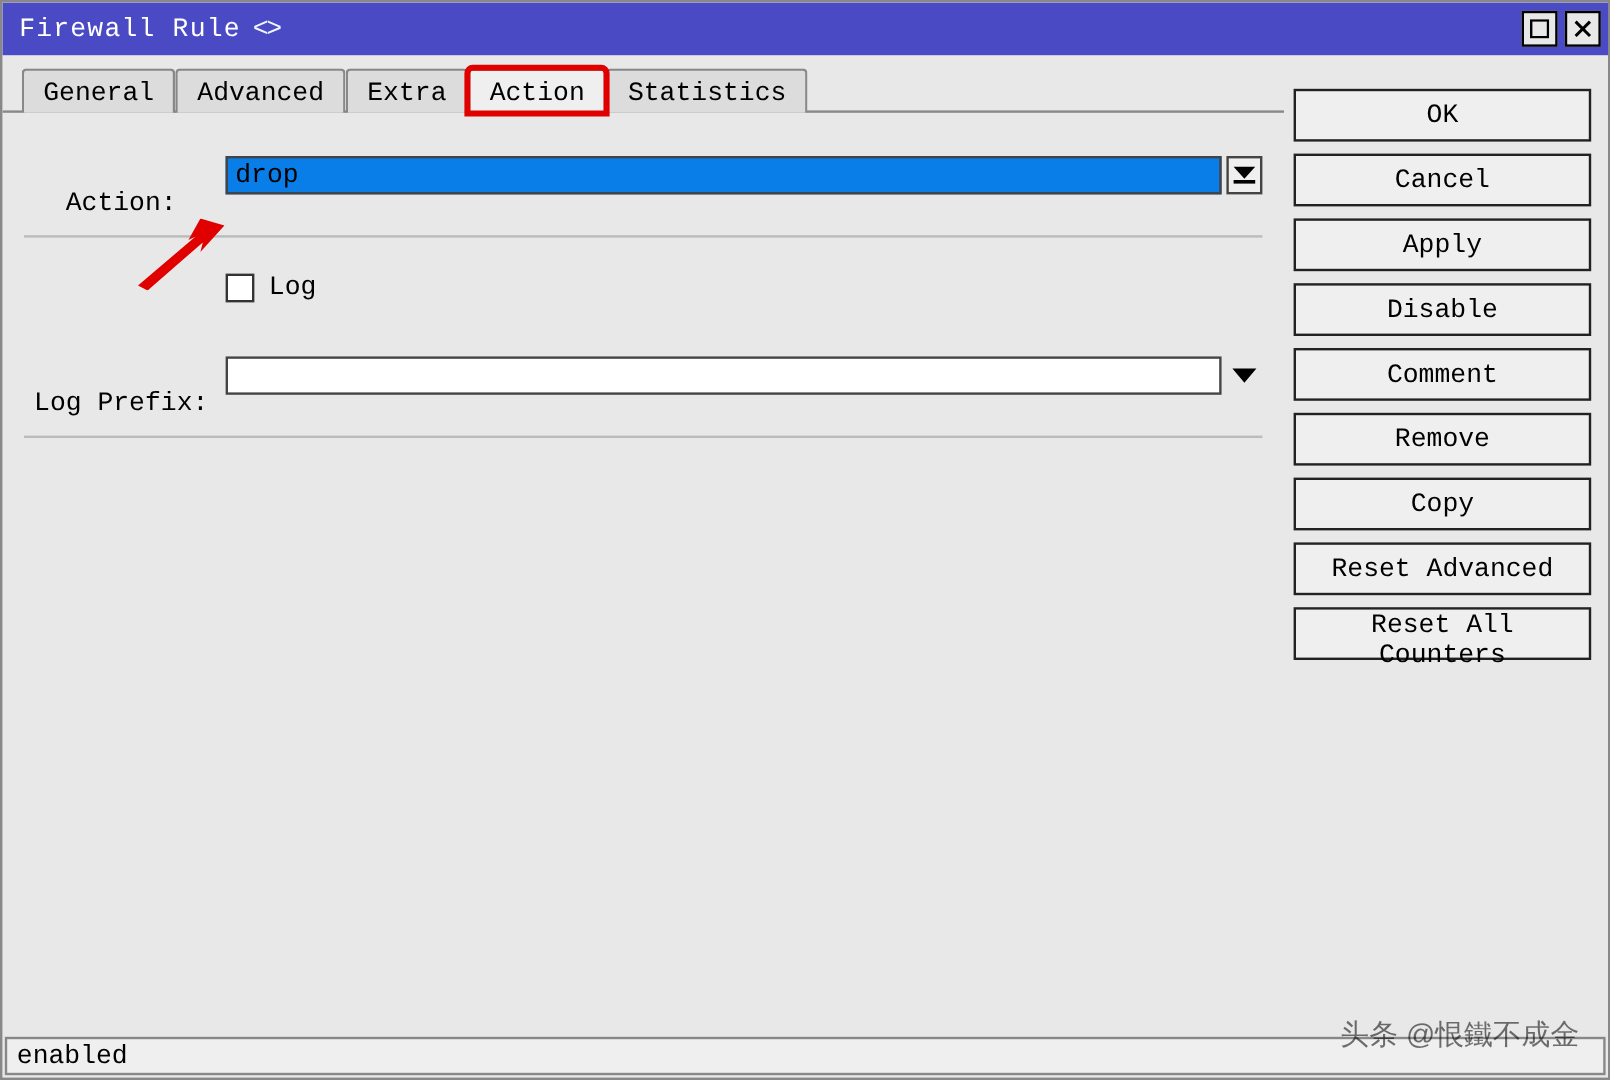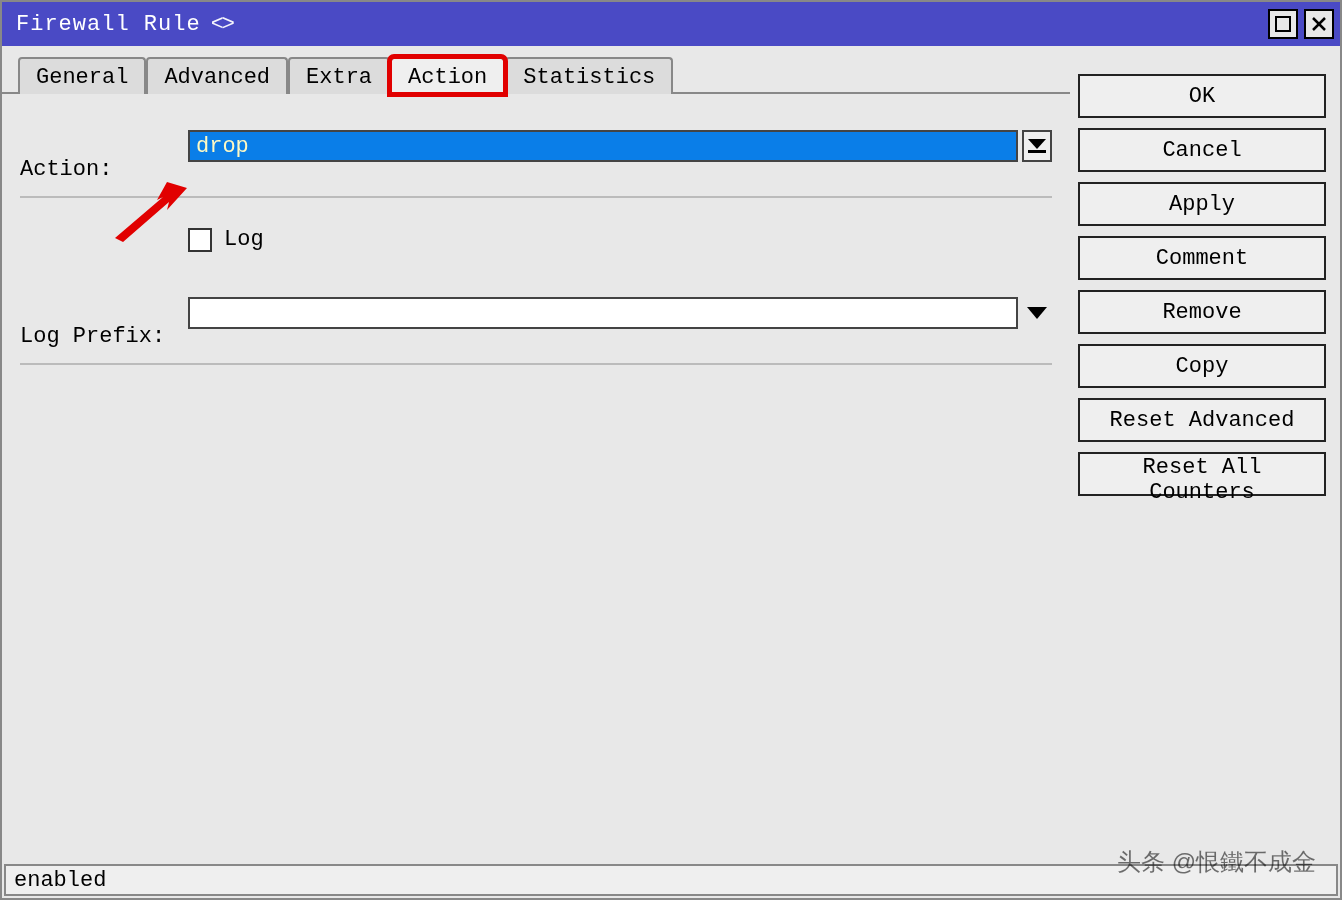--- a/index.html
+++ b/index.html
@@ -102,21 +102,21 @@
   .form-area {
     padding: 16px 18px 0 18px;
   }
   .row {
     display:flex;
     align-items:center;
     margin-bottom: 14px;
   }
   .row .label {
     width: 168px;
-    text-align: left;
+    text-align: center;
     padding-right: 6px;
     white-space: nowrap;
     margin-top: 47px;
   }
   .field-wrap {
     flex: 1;
     display:flex;
     align-items:center;
   }
   .combo {
@@ -124,21 +124,21 @@
     height: 32px;
     border: 2px solid #444;
     background: #fff;
     padding: 0 6px;
     display:flex;
     align-items:center;
     overflow:hidden;
   }
   .combo.selected {
     background: #0a7ee8;
-    color: #fef9c3;
+    color: #000000;
   }
   .combo-btn {
     width: 30px; height: 32px;
     border: 2px solid #444;
     margin-left: 4px;
     background:#efefef;
     display:flex; align-items:center; justify-content:center;
     cursor:pointer;
   }
   .combo-btn.plain {
@@ -277,20 +277,21 @@
       </div>
 
       <hr class="hr">
     </div>
   </div>
 
   <div class="sidebar">
     <button class="sidebtn">OK</button>
     <button class="sidebtn">Cancel</button>
     <button class="sidebtn">Apply</button>
+    <button class="sidebtn">Disable</button>
     <button class="sidebtn">Comment</button>
     <button class="sidebtn">Remove</button>
     <button class="sidebtn">Copy</button>
     <button class="sidebtn">Reset Advanced</button>
     <button class="sidebtn">Reset All Counters</button>
   </div>
 </div>
 
 <div class="statusbar">
   <span>enabled</span>

